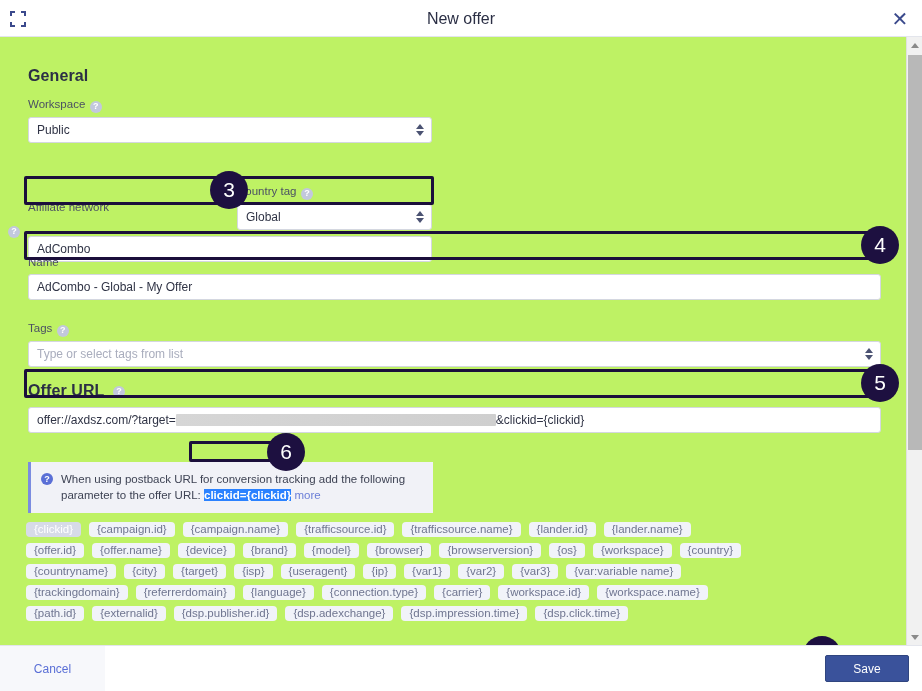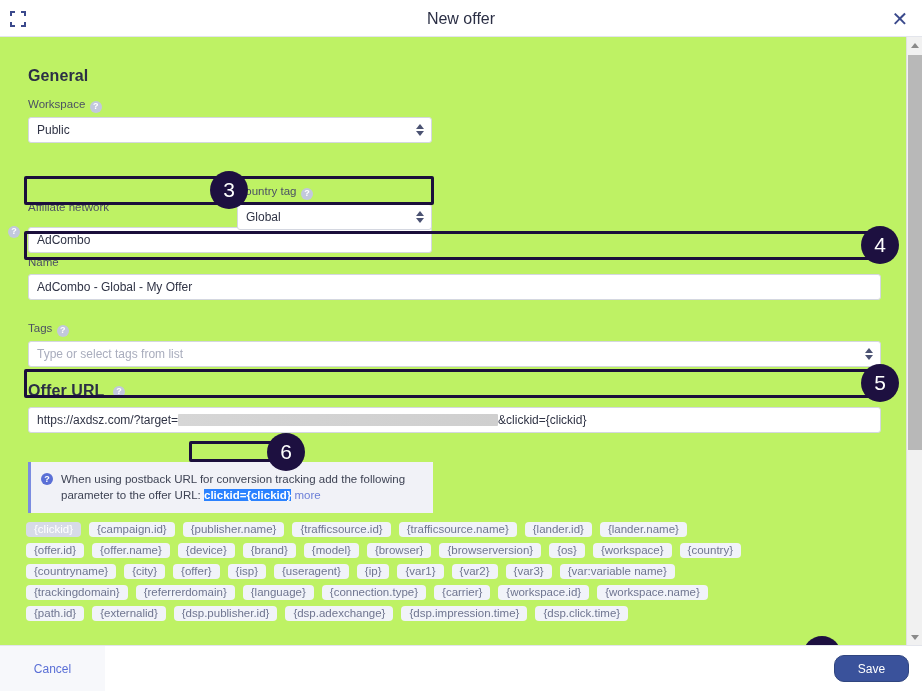--- a/index.html
+++ b/index.html
@@ -138,22 +138,22 @@
   .modal-footer {
     position:absolute; bottom:0; left:0; width:922px; height:46px;
     background:#ffffff; border-top:1px solid #e3e5ec;
   }
   .btn-cancel {
     position:absolute; left:0; top:0; width:105px; height:45px;
     background:#f7f8fb; border:none; cursor:pointer;
     font-size:12px; color:#5a6fd6; font-family:"Liberation Sans", sans-serif;
   }
   .btn-save {
-    position:absolute; right:13px; top:9px; width:75px; height:27px;
-    background:#3a529b; border:1px solid #30457f; border-radius:10px;
+    position:absolute; right:13px; top:9px; width:84px; height:27px;
+    background:#3a529b; border:1px solid #30457f; border-radius:2px;
     color:#ffffff; font-size:12px; cursor:pointer;
     font-family:"Liberation Sans", sans-serif;
   }
 
   
   .redacted {
     display:inline-block; height:12px; width:320px;
     background:linear-gradient(90deg,#d6d6d6,#cfcfcf);
     vertical-align:-2px; border-radius:1px;
   }
@@ -196,21 +196,21 @@
             </span>
         </div>
       </div>
 
       <div style="position:absolute; left:8px; top:182px;">
         <span class="help">?</span>
       </div>
 
       <div class="fieldrow" style="left:28px; top:160px; width:404px;">
         <span class="lbl">Affiliate network</span>
-        <div class="sel-wrap" style="margin-top:12px;text-decoration:underline;">
+        <div class="sel-wrap" style="margin-top:21px;text-decoration:underline;">
           <input class="inp" readonly="" value="AdCombo" style="">
         </div>
       </div>
 
       <div class="fieldrow" style="left:237px; top:144px; width:195px;">
         <span class="lbl">Country tag</span>
         <span class="help">?</span>
         <div class="sel-wrap" style="margin-top:4px;">
           <input class="inp" readonly="" value="Global" style="">
           <span class="sel-arrows">
@@ -240,55 +240,55 @@
       </div>
 
       <div style="position:absolute; left:28px; top:345px;">
         <h2 class="section-title" style="display:inline-block;">Offer URL</h2>
         <span class="help" style="margin-left:4px; vertical-align:2px;">?</span>
       </div>
 
       <div style="position:absolute; left:28px; top:370px; width:853px; height:26px;
                   border:1px solid #d4d7e0; border-radius:3px; background:#fff;
                   display:flex; align-items:center; padding:0 8px; font-size:12px;">
-        <span>https://axdsz.com/?target=</span>
+        <span>offer://axdsz.com/?target=</span>
           <span class="redacted"></span>
           <span>&amp;clickid={clickid}</span>
       </div>
 
       <div class="notice">
         <span class="help blue" style="margin-top:2px; flex:0 0 auto;">?</span>
         <div class="notice-txt">
           <span>When using postback URL for conversion tracking add the following parameter to the offer URL:</span>
           <span class="token-sel">clickid={clickid}</span>
           <span class="more-link">more</span>
         </div>
       </div>
 
       <div class="chips" id="chips">
           <div class="chip active">{clickid}</div>
           <div class="chip">{campaign.id}</div>
-          <div class="chip">{publisher.name}</div>
+          <div class="chip">{campaign.name}</div>
           <div class="chip">{trafficsource.id}</div>
           <div class="chip">{trafficsource.name}</div>
           <div class="chip">{lander.id}</div>
           <div class="chip">{lander.name}</div>
           <div class="chip">{offer.id}</div>
           <div class="chip">{offer.name}</div>
           <div class="chip">{device}</div>
           <div class="chip">{brand}</div>
           <div class="chip">{model}</div>
           <div class="chip">{browser}</div>
           <div class="chip">{browserversion}</div>
           <div class="chip">{os}</div>
           <div class="chip">{workspace}</div>
           <div class="chip">{country}</div>
           <div class="chip">{countryname}</div>
           <div class="chip">{city}</div>
-          <div class="chip">{offer}</div>
+          <div class="chip">{target}</div>
           <div class="chip">{isp}</div>
           <div class="chip">{useragent}</div>
           <div class="chip">{ip}</div>
           <div class="chip">{var1}</div>
           <div class="chip">{var2}</div>
           <div class="chip">{var3}</div>
           <div class="chip">{var:variable name}</div>
           <div class="chip">{trackingdomain}</div>
           <div class="chip">{referrerdomain}</div>
           <div class="chip">{language}</div>

